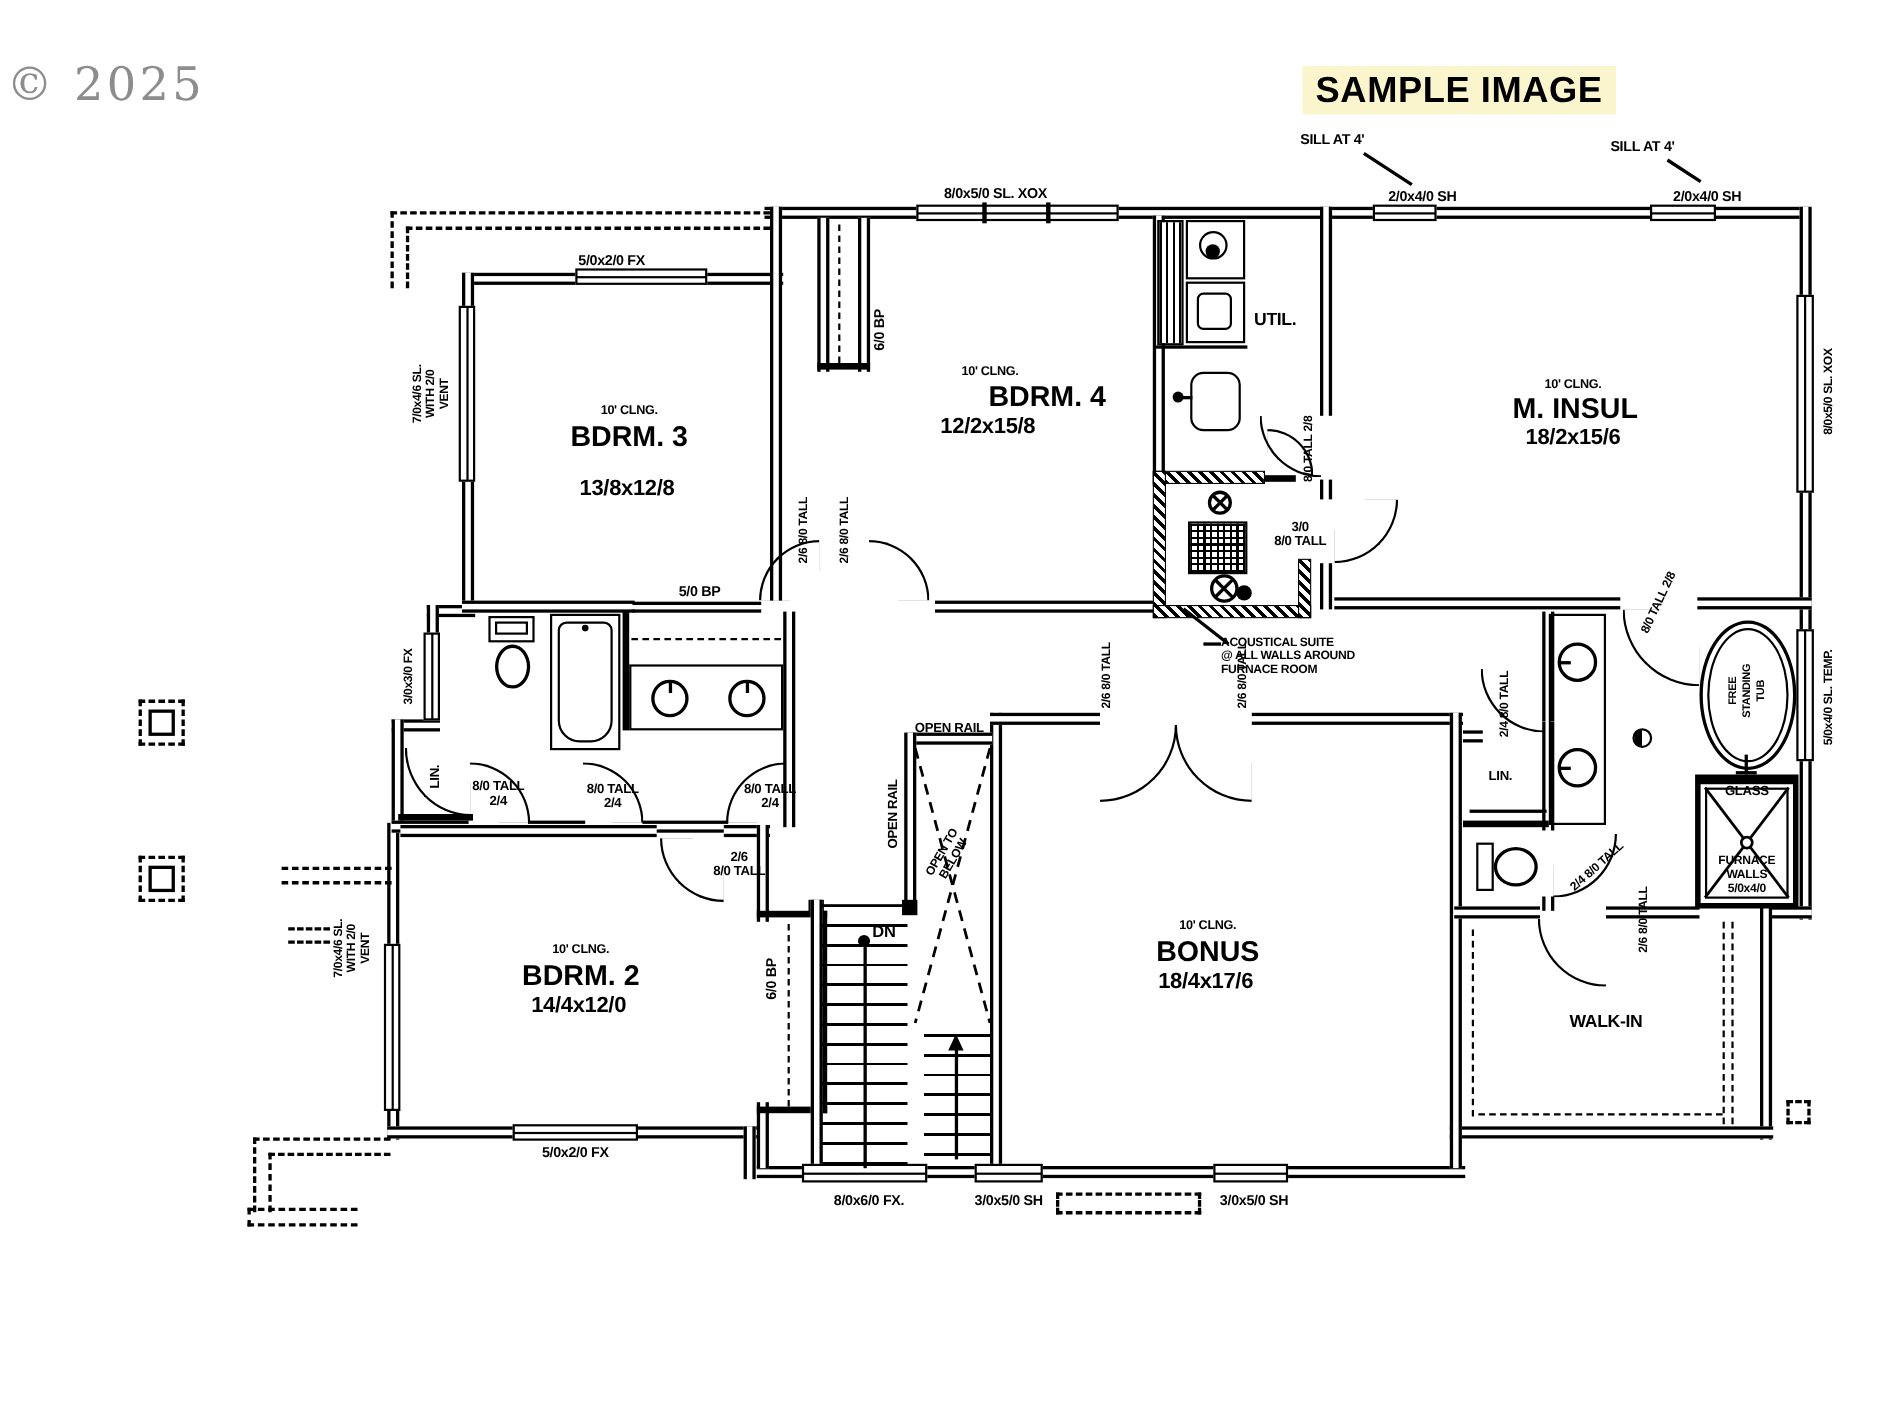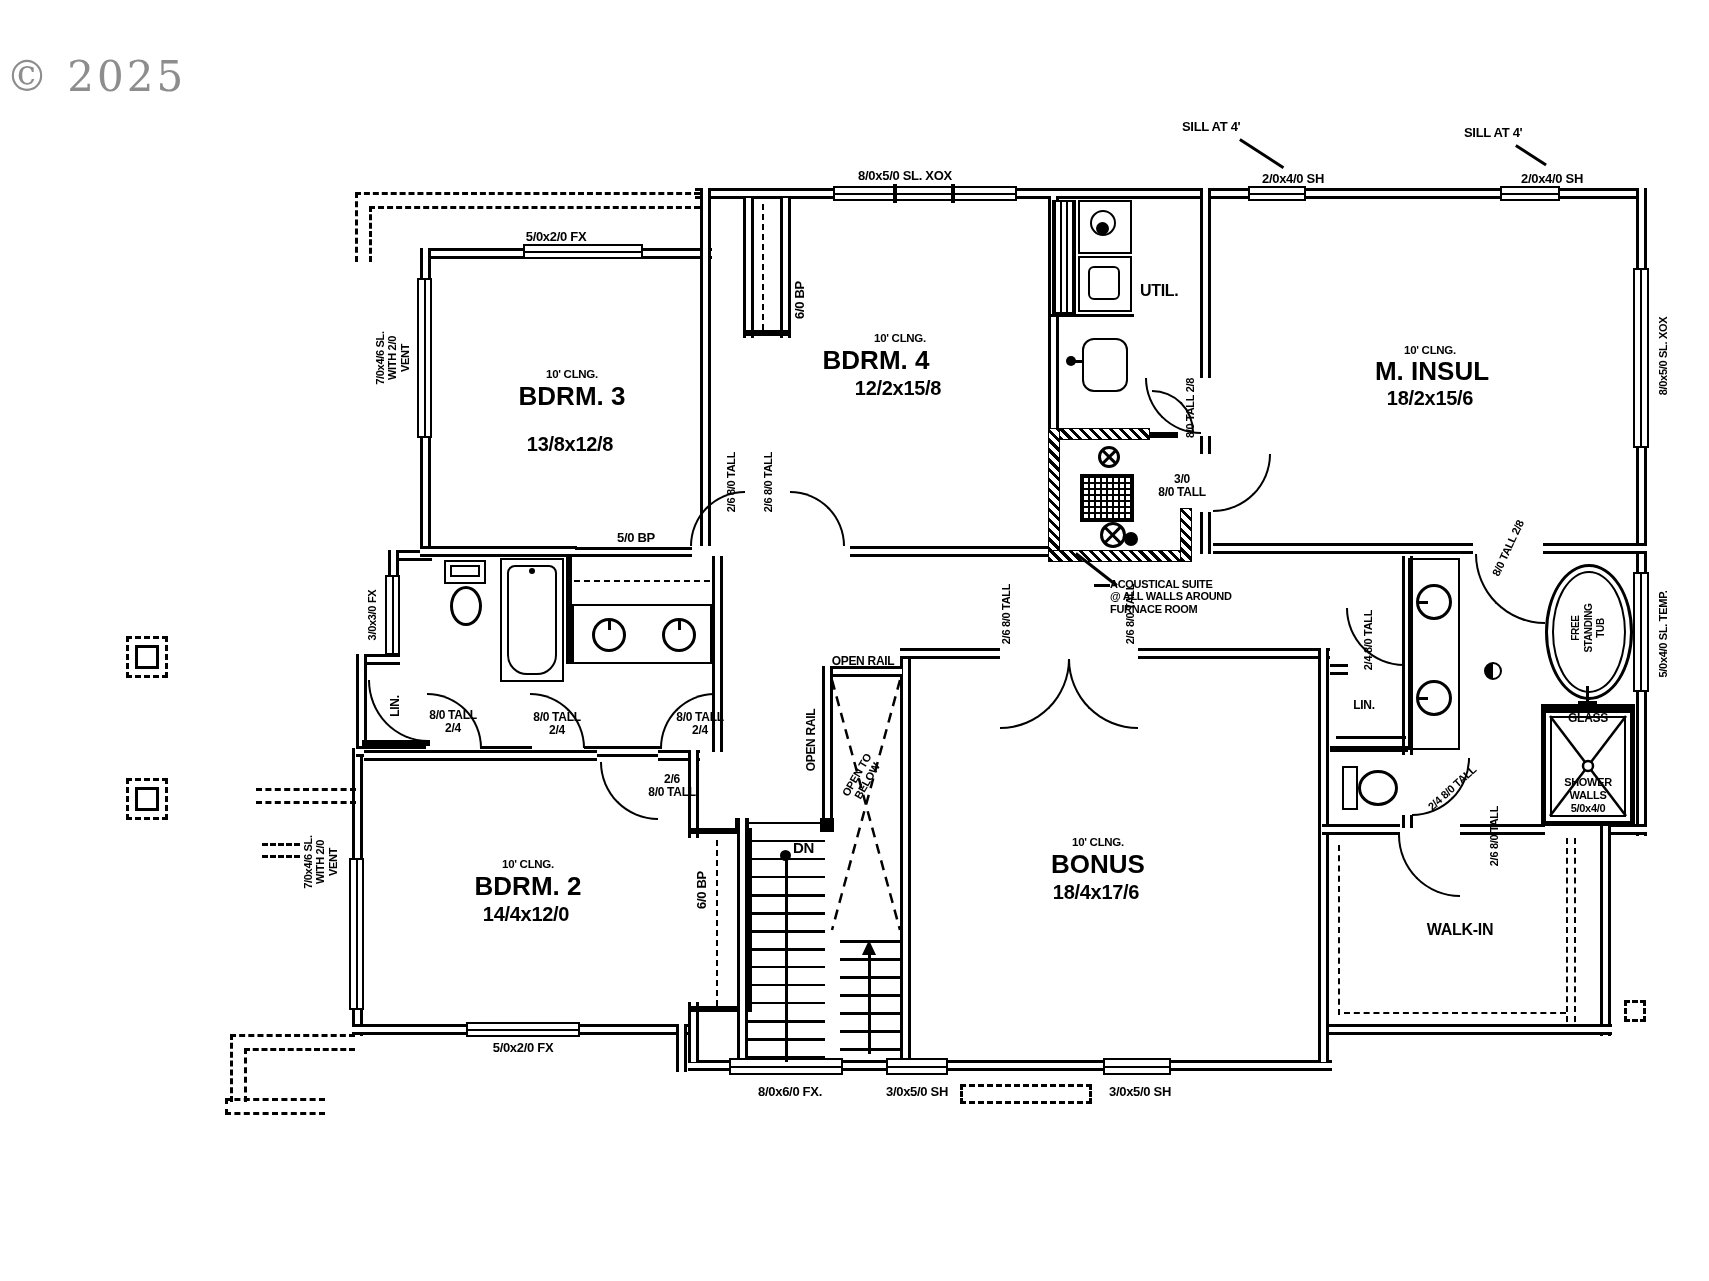--- a/index.html
+++ b/index.html
@@ -48,20 +48,21 @@
   .furn{position:absolute;background-color:#fff;border:2px solid #000;background-image:repeating-linear-gradient(0deg,#000 0 2px,transparent 2px 6px),repeating-linear-gradient(90deg,#000 0 2px,transparent 2px 6px)}
   .stripes{position:absolute;background:repeating-linear-gradient(90deg,#000 0 2px,#fff 2px 6px);border:2px solid #000;box-sizing:border-box}
   svg{position:absolute;overflow:visible}
 </style>
 </head>
 <body>
 
 <div id="plan">
 
   <div class="wm" style="left:6px;top:52px">© 2025</div>
+  <div class="badge" style="left:1184px;top:60px">SAMPLE IMAGE</div>
 
   <div class="lbl" style="left:1182px;top:120px">SILL AT 4'</div>
   <div class="ln" style="left:1240px;top:138px;width:52px;transform:rotate(33deg)"></div>
   <div class="lbl" style="left:1464px;top:126px">SILL AT 4'</div>
   <div class="ln" style="left:1516px;top:144px;width:36px;transform:rotate(33deg)"></div>
 
   <div class="wh" style="left:695px;top:188px;width:950px"></div>
   <div class="wh" style="left:420px;top:248px;width:292px"></div>
   <div class="wv" style="left:700px;top:188px;height:358px"></div>
   <div class="wv" style="left:420px;top:248px;height:312px"></div>
@@ -175,21 +176,21 @@
   <div class="lbl hc" style="left:917px;top:1092px">3/0x5/0 SH</div>
   <div class="lbl hc" style="left:1140px;top:1092px">3/0x5/0 SH</div>
   <div class="lbl rot s11" style="left:1663px;top:356px">8/0x5/0 SL. XOX</div>
   <div class="lbl rot s11" style="left:1663px;top:634px">5/0x4/0 SL. TEMP.</div>
 
   <div class="lbl hc rceil" style="left:572px;top:374px">10' CLNG.</div>
   <div class="lbl hc rname" style="left:572px;top:397px">BDRM. 3</div>
   <div class="lbl hc rsize" style="left:570px;top:444px">13/8x12/8</div>
 
   <div class="lbl hc rceil" style="left:900px;top:338px">10' CLNG.</div>
-  <div class="lbl hc rname" style="left:876px;top:361px">BDRM. 4</div>
+  <div class="lbl hc rname" style="left:952px;top:361px">BDRM. 4</div>
   <div class="lbl hc rsize" style="left:898px;top:388px">12/2x15/8</div>
 
   <div class="lbl hc rceil" style="left:1430px;top:350px">10' CLNG.</div>
   <div class="lbl hc rname" style="left:1432px;top:372px">M. INSUL</div>
   <div class="lbl hc rsize" style="left:1430px;top:398px">18/2x15/6</div>
 
   <div class="lbl hc rceil" style="left:528px;top:864px">10' CLNG.</div>
   <div class="lbl hc rname" style="left:528px;top:887px">BDRM. 2</div>
   <div class="lbl hc rsize" style="left:526px;top:914px">14/4x12/0</div>
 
@@ -325,21 +326,21 @@
   <div style="position:absolute;left:1541px;top:704px;width:94px;height:122px;border:5px solid #000;border-top-width:9px;box-sizing:border-box">
     <div style="position:absolute;left:4px;top:3px;right:4px;bottom:4px;border:2px solid #000"></div>
     <svg style="left:4px;top:3px" width="76" height="100">
       <line x1="0" y1="0" x2="76" y2="100" stroke="#000" stroke-width="2.5"></line>
       <line x1="76" y1="0" x2="0" y2="100" stroke="#000" stroke-width="2.5"></line>
       <circle cx="38" cy="50" r="5" fill="#fff" stroke="#000" stroke-width="2.5"></circle>
     </svg>
   </div>
   <div class="lbl hc s12" style="left:1588px;top:719px">GLASS</div>
   <div class="lbl hc s11" style="left:1588px;top:796px;line-height:1.2">
-    <span style="display:block">SHOWER</span>
+    <span style="display:block">FURNACE</span>
     <span style="display:block">WALLS</span>
     <span style="display:block">5/0x4/0</span>
   </div>
 
   <div class="dv2" style="left:1566px;top:838px;height:184px"></div>
   <div class="dv2" style="left:1574px;top:838px;height:184px"></div>
   <div class="dv2" style="left:1338px;top:845px;height:170px"></div>
   <div class="dh2" style="left:1344px;top:1012px;width:222px"></div>
 
   <div class="dh" style="left:355px;top:192px;width:345px"></div>

